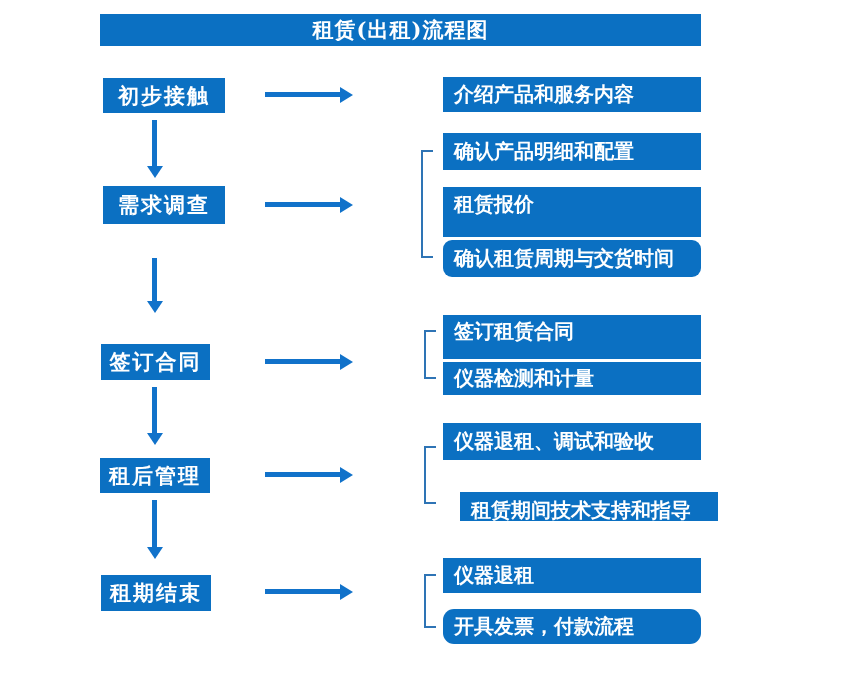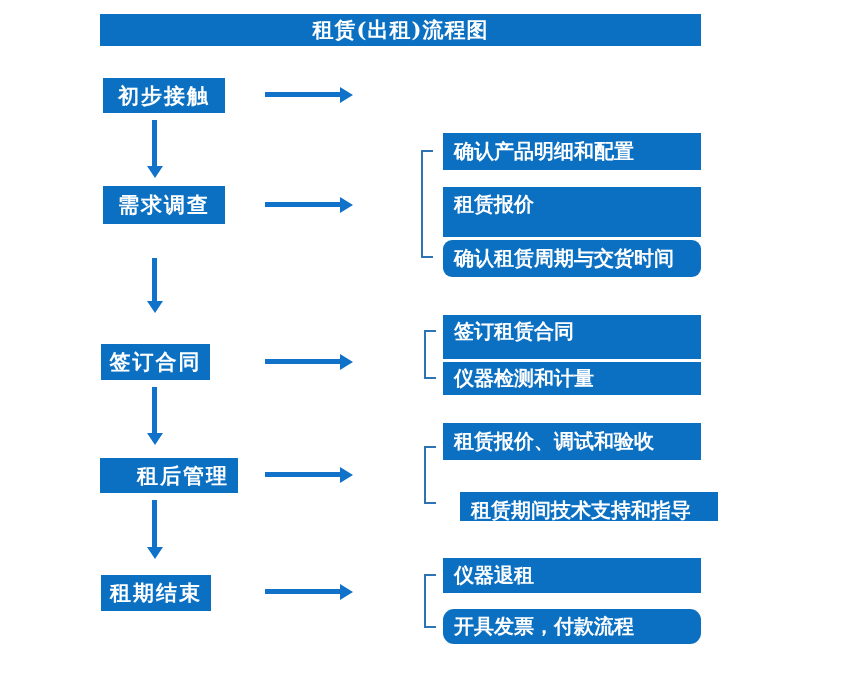--- a/index.html
+++ b/index.html
@@ -28,21 +28,21 @@
     background: #0b70c2;
     color: #ffffff;
     font-size: 21px;
     font-weight: bold;
     text-align: center;
     letter-spacing: 2px;
   }
   .s1 { left: 103px; top: 78px;  width: 122px; height: 35px; line-height: 35px; }
   .s2 { left: 103px; top: 186px; width: 122px; height: 38px; line-height: 38px; }
   .s3 { left: 101px; top: 344px; width: 109px; height: 36px; line-height: 36px; }
-  .s4 { left: 100px; top: 458px; width: 110px; height: 35px; line-height: 35px; padding-left: 28px; }
+  .s4 { left: 100px; top: 458px; width: 110px; height: 35px; line-height: 35px; }
   .s5 { left: 101px; top: 575px; width: 110px; height: 36px; line-height: 36px; }
   .out {
     position: absolute;
     left: 443px;
     width: 258px;
     background: #0b70c2;
     color: #ffffff;
     font-size: 20px;
     font-weight: bold;
     text-align: left;
@@ -162,23 +162,24 @@
   <div class="harrow ha5">
       <div class="shaft"></div>
       <div class="head"></div>
     </div>
 
   <div class="bracket b1"></div>
   <div class="bracket b2"></div>
   <div class="bracket b3"></div>
   <div class="bracket b4"></div>
 
+  <div class="out o1">介绍产品和服务内容</div>
   <div class="out o2">确认产品明细和配置</div>
   <div class="out o3">租赁报价</div>
   <div class="out o4">确认租赁周期与交货时间</div>
   <div class="out o5">签订租赁合同</div>
   <div class="out o6">仪器检测和计量</div>
-  <div class="out o7">租赁报价、调试和验收</div>
+  <div class="out o7">仪器退租、调试和验收</div>
   <div class="out o8">租赁期间技术支持和指导</div>
   <div class="out o9">仪器退租</div>
   <div class="out o10">开具发票，付款流程</div>
 
 </div>
 
 </body></html>

